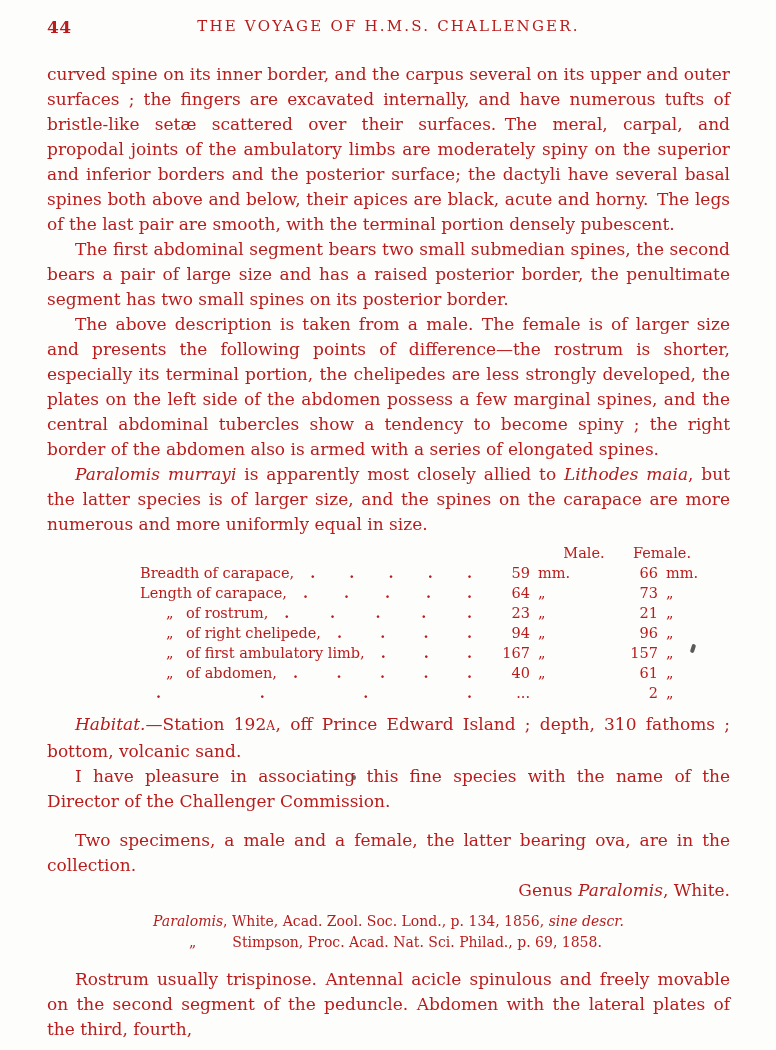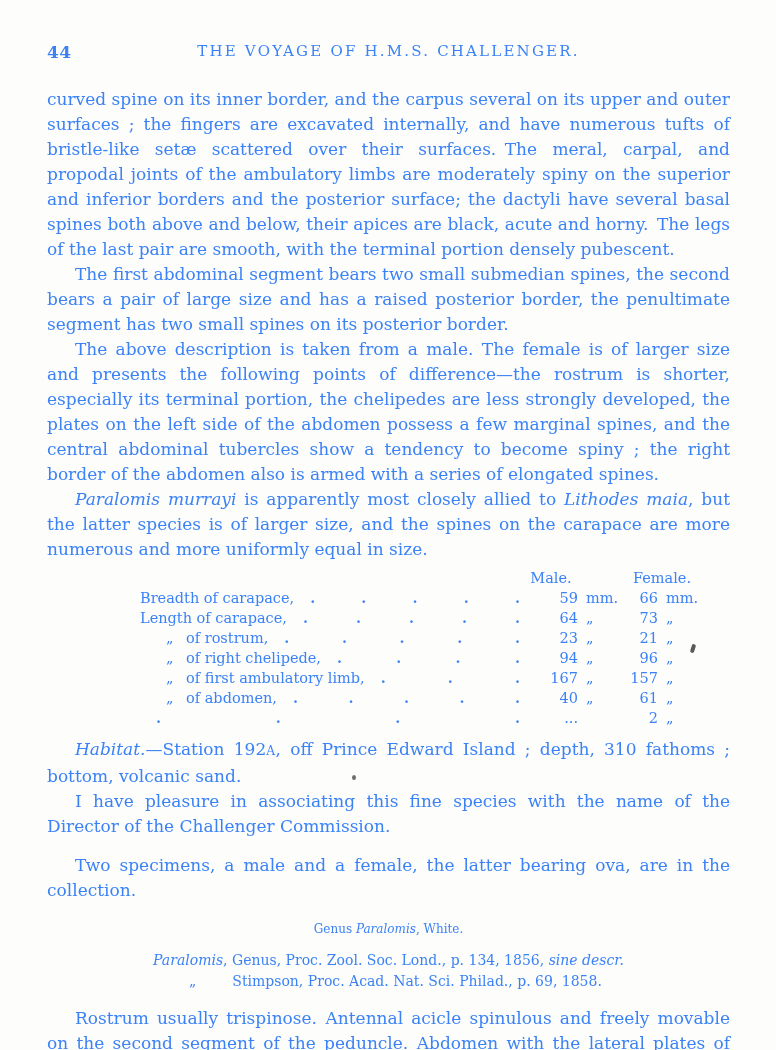--- a/index.html
+++ b/index.html
@@ -3,23 +3,23 @@
 <meta charset="utf-8">
 <style>
   html, body { margin: 0; padding: 0; background: #f4f4f2; }
   .page {
     position: relative;
     width: 776px;
     height: 1050px;
     box-sizing: border-box;
     margin: 0 auto;
     background: #fdfdfc;
-    color: #3b82f6;
+    color: #b91c1c;
     font-family: "DejaVu Serif", serif;
-    padding: 42px 46px 0 47px;
+    padding: 17px 46px 0 47px;
     overflow: hidden;
   }
   
   .runhead { position: relative; height: 22px; margin-bottom: 23px; }
   .pagenum {
     position: absolute; left: 0; top: 0;
     font-size: 17px; font-weight: bold; letter-spacing: 0.5px;
   }
   .runtitle {
     text-align: center; font-size: 15px; font-weight: normal;
@@ -29,40 +29,39 @@
   .para {
     font-size: 17px; line-height: 25px;
     text-align: justify; margin: 0;
   }
   .para.indent { text-indent: 28px; }
   .it { font-style: italic; }
   .sc { font-size: 0.72em; letter-spacing: 0.5px; }
   .g  { margin-left: 36px; }
   
   .mtable { margin: 7px 0 9px 93px; width: 560px; font-size: 14.5px; line-height: 19px; }
-  .mhead { display: flex; align-items: flex-end; gap: 33px; }
+  .mhead { display: flex; align-items: flex-end; }
   .mhead .spacer { flex: 1; }
   .th-m { width: 80px; text-align: center; }
   .th-f { width: 76px; text-align: center; }
   .mrow { display: flex; align-items: baseline; }
   .lblwrap { display: flex; flex: 0 0 auto; }
   .ditto { display: inline-block; width: 20px; margin-left: 26px; }
   .dots { flex: 1; display: flex; justify-content: space-between; padding: 0 24px 0 16px; }
   .dots span { font-weight: bold; }
   .cell-m { width: 80px; display: flex; }
-  .cell-f { width: 76px; display: flex; }
+  .cell-f { width: 76px; display: flex; margin-left: 48px; }
   .val { width: 34px; text-align: right; }
   .unit { padding-left: 8px; }
   
   .habitat { margin-top: 3px; }
   .specimens { margin-top: 14px; }
   
   .genus {
-    text-align: center; font-size: 12px; line-height: 24px;
-    margin-top: 14px;
+    text-align: right; font-size: 17px; line-height: 24px;
   }
   .cits { text-align: center; margin-top: 9px; }
   .cits-inner { display: inline-block; text-align: left; font-size: 14px; line-height: 21px; }
   .rostrum { margin-top: 14px; }
   
   .speck1 {
     position: absolute; left: 352px; top: 775px;
     width: 4px; height: 5px; background: #4a4a4a; border-radius: 50%; opacity: 0.8;
   }
   .speck2 {
@@ -242,21 +241,21 @@
   </div>
 
   <p class="para indent habitat"><span class="it">Habitat.</span><span>—Station 192</span><span class="sc">A</span><span>, off Prince Edward Island ; depth, 310 fathoms ; bottom, volcanic sand.</span></p>
   <p class="para indent"><span>I have pleasure in associating this fine species with the name of the Director of the Challenger Commission.</span></p>
   <p class="para indent specimens"><span>Two specimens, a male and a female, the latter bearing ova, are in the collection.</span></p>
 
   <div class="genus"><span>Genus </span><span class="it">Paralomis</span><span>, White.</span></div>
 
   <div class="cits">
     <div class="cits-inner">
-      <div><span class="it">Paralomis</span><span>, Genus, Proc. Zool. Soc. Lond., p. 134, 1856, </span><span class="it">sine descr.</span></div>
+      <div><span class="it">Paralomis</span><span>, White, Acad. Zool. Soc. Lond., p. 134, 1856, </span><span class="it">sine descr.</span></div>
       <div><span class="g">„</span><span class="g">Stimpson, Proc. Acad. Nat. Sci. Philad., p. 69, 1858.</span></div>
     </div>
   </div>
 
   <p class="para indent rostrum"><span>Rostrum usually trispinose. Antennal acicle spinulous and freely movable on the second segment of the peduncle. Abdomen with the lateral plates of the third, fourth,</span></p>
 
   <span class="speck1"></span>
   <span class="speck2"></span>
 </div>
 

